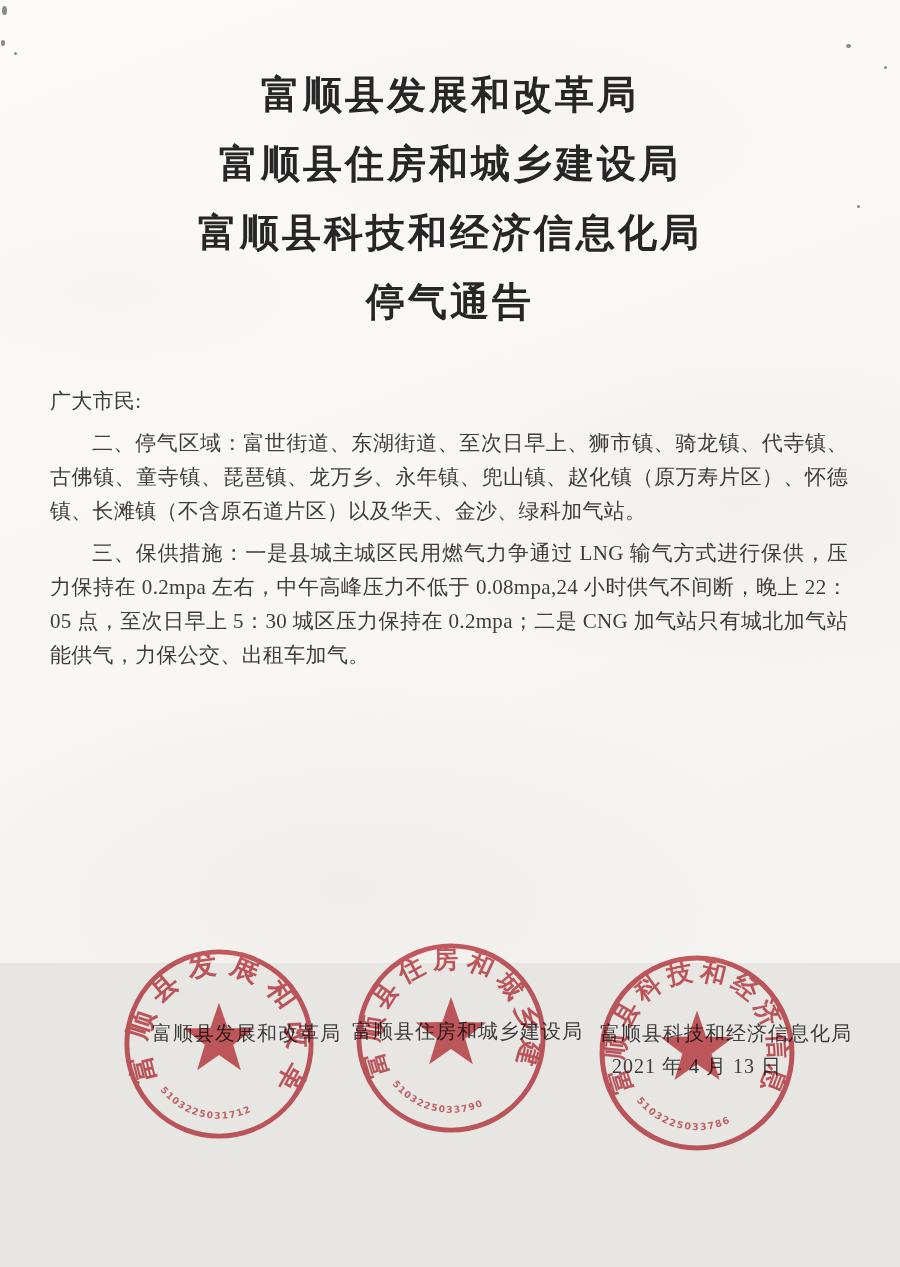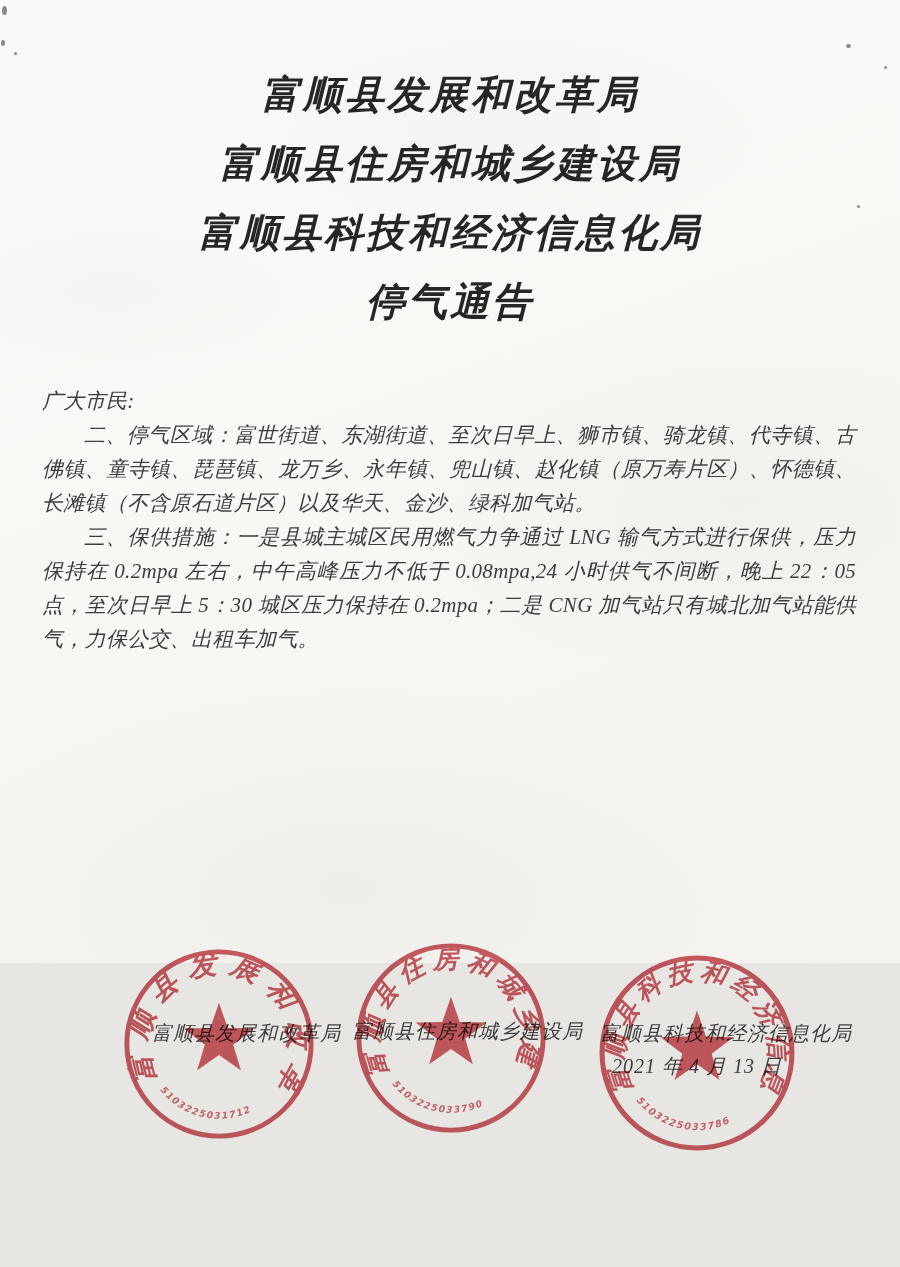--- a/index.html
+++ b/index.html
@@ -8,36 +8,35 @@
     position:relative;width:900px;height:963px;box-sizing:border-box;
     background-color:#f9f8f5;
     background-image:
       radial-gradient(ellipse 420px 180px at 55% 13%, rgba(60,55,50,0.025), transparent 70%),
       radial-gradient(ellipse 520px 260px at 82% 52%, rgba(60,55,50,0.03), transparent 70%),
       radial-gradient(ellipse 640px 300px at 38% 92%, rgba(60,55,50,0.035), transparent 70%),
       radial-gradient(ellipse 300px 120px at 12% 30%, rgba(60,55,50,0.02), transparent 70%),
       linear-gradient(160deg,#fbfaf8 0%,#f8f7f4 50%,#f4f3ef 100%);
     font-family:"Liberation Serif", serif;
     color:#3a3a3a;
-    font-style:italic;
   }
   .speck{position:absolute;background:#5a5a5a;border-radius:50%;opacity:.7;}
   .titles{
     margin:0;padding-top:60px;text-align:center;
     font-family:"Liberation Sans", sans-serif;
     font-weight:bold;font-size:39px;line-height:69px;
     letter-spacing:3px;color:#262626;
   }
   .titles div{height:69px;}
   .doc-body{
     margin-top:48px;padding:0 44px 0 42px;
     font-size:21px;line-height:34px;letter-spacing:.3px;
     text-align:justify;color:#3d3d3d;
   }
-  .doc-body p{margin:0;text-indent:2em;}
+  .doc-body p{margin:8px;text-indent:2em;}
   .doc-body p.greeting{text-indent:0;}
   .doc-body p.num-first{margin-top:10px;}
   .sig{position:absolute;font-size:20px;letter-spacing:1px;color:#3d3d3d;white-space:nowrap;}
   .sig1{left:152px;top:1020px;}
   .sig2{left:352px;top:1018px;}
   .sig3{left:600px;top:1020px;}
   .date{position:absolute;left:612px;top:1053px;font-size:20px;letter-spacing:1px;color:#3d3d3d;white-space:nowrap;}
   .stamp{position:absolute;mix-blend-mode:multiply;opacity:.87;}
   .stamp-1{left:118px;top:946px;}
   .stamp-2{left:350px;top:940px;}

